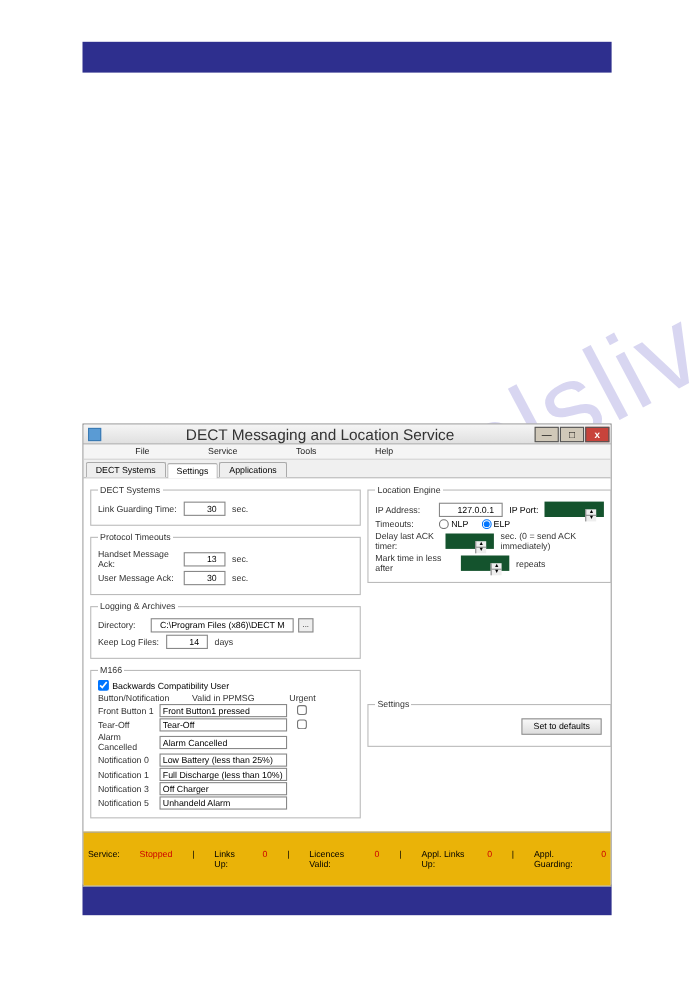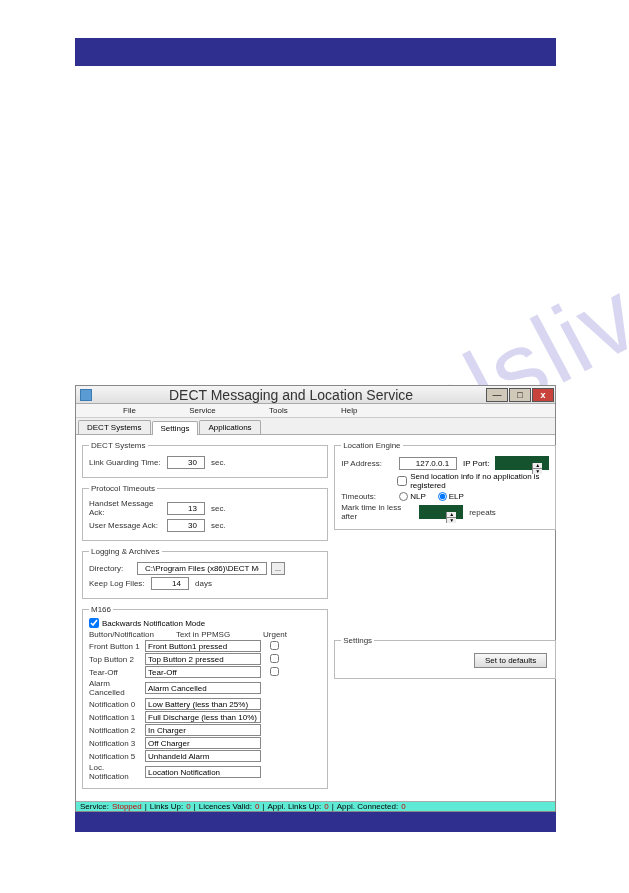--- a/index.html
+++ b/index.html
@@ -174,25 +174,25 @@
   .radio input { width:9px; height:9px; }
   .btn {
     border: 1px solid #888;
     background: linear-gradient(#f8f8f8,#ddd);
     padding: 2px 10px;
     font-size: 8px;
     cursor: pointer;
   }
   .statusbar {
     border-top: 1px solid #aaa;
-    padding: 0 4px;
-    font-size: 8px;
-    background: #5eead4;
+    padding: 15px 4px;
+    font-size: 8px;
+    background: #eab308;
     display: flex;
-    gap: 3px;
+    gap: 18px;
   }
   .statusbar .stopped { color: #c00; }
   .statusbar .zero { color: #c00; }
 </style>
 </head>
 <body>
 
 <div class="top-bar"></div>
 
 <div class="watermark">manualslive.com</div>
@@ -259,76 +259,61 @@
           <span class="lbl" style="width:58px">Keep Log Files:</span>
           <input type="text" class="field num" value="14" style="">
           <span class="unit">days</span>
         </div>
       </fieldset>
 
       <fieldset>
         <legend>M166</legend>
         <div class="chk">
           <input type="checkbox" checked="" style="">
-          <span>Backwards Notification Mode</span>
+          <span>Backwards Compatibility User</span>
         </div>
         <div class="gridhead">
           <span class="c1">Button/Notification</span>
-          <span class="c2">Text in PPMSG</span>
+          <span class="c2">Valid in PPMSG</span>
           <span class="c3">Urgent</span>
         </div>
         <div id="m166-rows">
             <div class="grow">
               <span class="c1">Front Button 1</span>
               <span class="c2"><input type="text" value="Front Button1 pressed" style=""></span>
               <span class="c3"><input type="checkbox" style=""></span>
             </div>
             <div class="grow">
-              <span class="c1">Top Button 2</span>
-              <span class="c2"><input type="text" value="Top Button 2 pressed" style=""></span>
-              <span class="c3"><input type="checkbox" style=""></span>
-            </div>
-            <div class="grow">
               <span class="c1">Tear-Off</span>
               <span class="c2"><input type="text" value="Tear-Off" style=""></span>
               <span class="c3"><input type="checkbox" style=""></span>
             </div>
             <div class="grow">
               <span class="c1">Alarm Cancelled</span>
               <span class="c2"><input type="text" value="Alarm Cancelled" style=""></span>
               <span class="c3"></span>
             </div>
             <div class="grow">
               <span class="c1">Notification 0</span>
               <span class="c2"><input type="text" value="Low Battery (less than 25%)" style=""></span>
               <span class="c3"></span>
             </div>
             <div class="grow">
               <span class="c1">Notification 1</span>
               <span class="c2"><input type="text" value="Full Discharge (less than 10%)" style=""></span>
               <span class="c3"></span>
             </div>
             <div class="grow">
-              <span class="c1">Notification 2</span>
-              <span class="c2"><input type="text" value="In Charger" style=""></span>
-              <span class="c3"></span>
-            </div>
-            <div class="grow">
               <span class="c1">Notification 3</span>
               <span class="c2"><input type="text" value="Off Charger" style=""></span>
               <span class="c3"></span>
             </div>
             <div class="grow">
               <span class="c1">Notification 5</span>
               <span class="c2"><input type="text" value="Unhandeld Alarm" style=""></span>
-              <span class="c3"></span>
-            </div>
-            <div class="grow">
-              <span class="c1">Loc. Notification</span>
-              <span class="c2"><input type="text" value="Location Notification" style=""></span>
               <span class="c3"></span>
             </div>
           </div>
       </fieldset>
 
     </div>
 
     <div class="col right">
 
       <fieldset>
@@ -338,34 +323,41 @@
           <input type="text" class="field wide" style="width: 58px; text-align: right;" value="127.0.0.1">
           <span style="width:30px;text-align:center">IP Port:</span>
           <div class="spinwrap">
             <input type="text" value="8552" style="">
             <div class="spinbtns">
                 <div>▲</div>
                 <div>▼</div>
               </div>
           </div>
         </div>
-        <div class="row chk" style="margin-left:56px">
-          <input type="checkbox" style="">
-          <span>Send location info if no application is registered</span>
-        </div>
         <div class="row">
           <span class="lbl" style="width:54px">Timeouts:</span>
           <label class="radio">
               <input type="radio" name="proto" style="">
               <span>NLP</span>
             </label>
           <label class="radio">
               <input type="radio" name="proto" checked="" style="">
               <span>ELP</span>
             </label>
+        </div>
+        <div class="row">
+          <span class="lbl" style="width:74px">Delay last ACK timer:</span>
+          <div class="spinwrap">
+            <input type="text" style="width: 20px;" value="1">
+            <div class="spinbtns">
+                <div>▲</div>
+                <div>▼</div>
+              </div>
+          </div>
+          <span class="unit">sec. (0 = send ACK immediately)</span>
         </div>
         <div class="row">
           <span class="lbl" style="width:74px">Mark time in less after</span>
           <div class="spinwrap">
             <input type="text" style="width: 20px;" value="2">
             <div class="spinbtns">
                 <div>▲</div>
                 <div>▼</div>
               </div>
           </div>
@@ -391,18 +383,18 @@
     <span>|</span>
     <span>Links Up:</span>
     <span class="zero">0</span>
     <span>|</span>
     <span>Licences Valid:</span>
     <span class="zero">0</span>
     <span>|</span>
     <span>Appl. Links Up:</span>
     <span class="zero">0</span>
     <span>|</span>
-    <span>Appl. Connected:</span>
+    <span>Appl. Guarding:</span>
     <span class="zero">0</span>
   </div>
 </div>
 
 <div class="bottom-bar"></div>
 
 </body></html>

